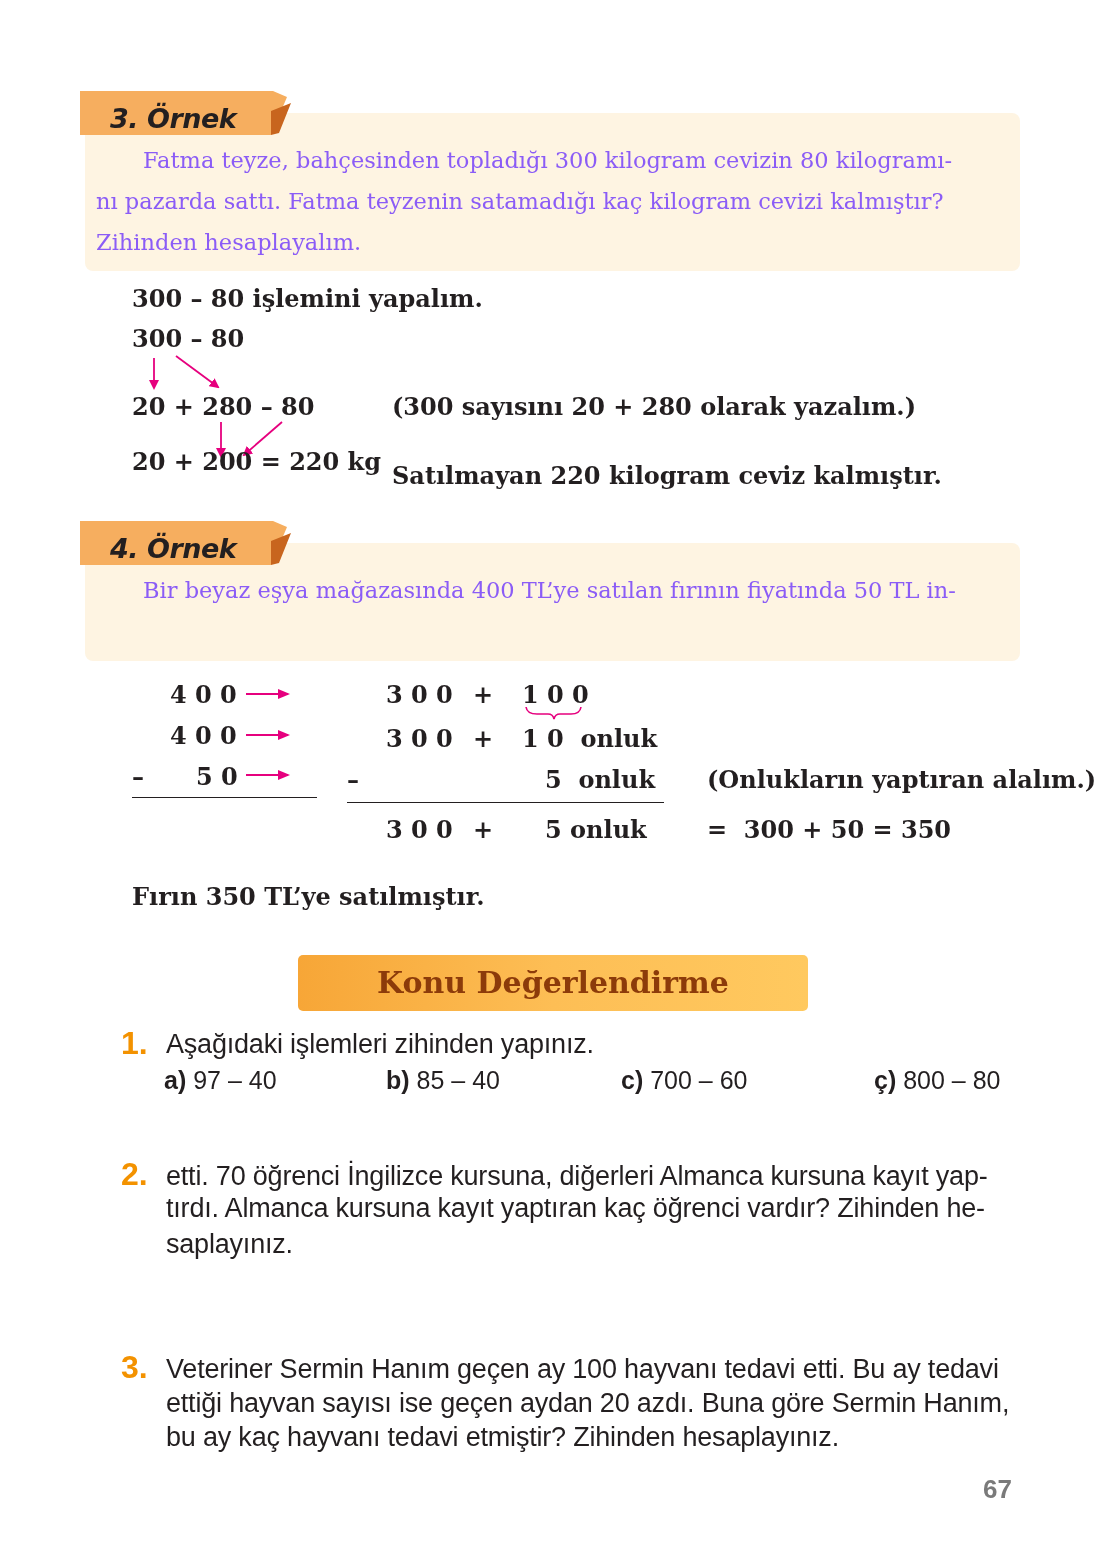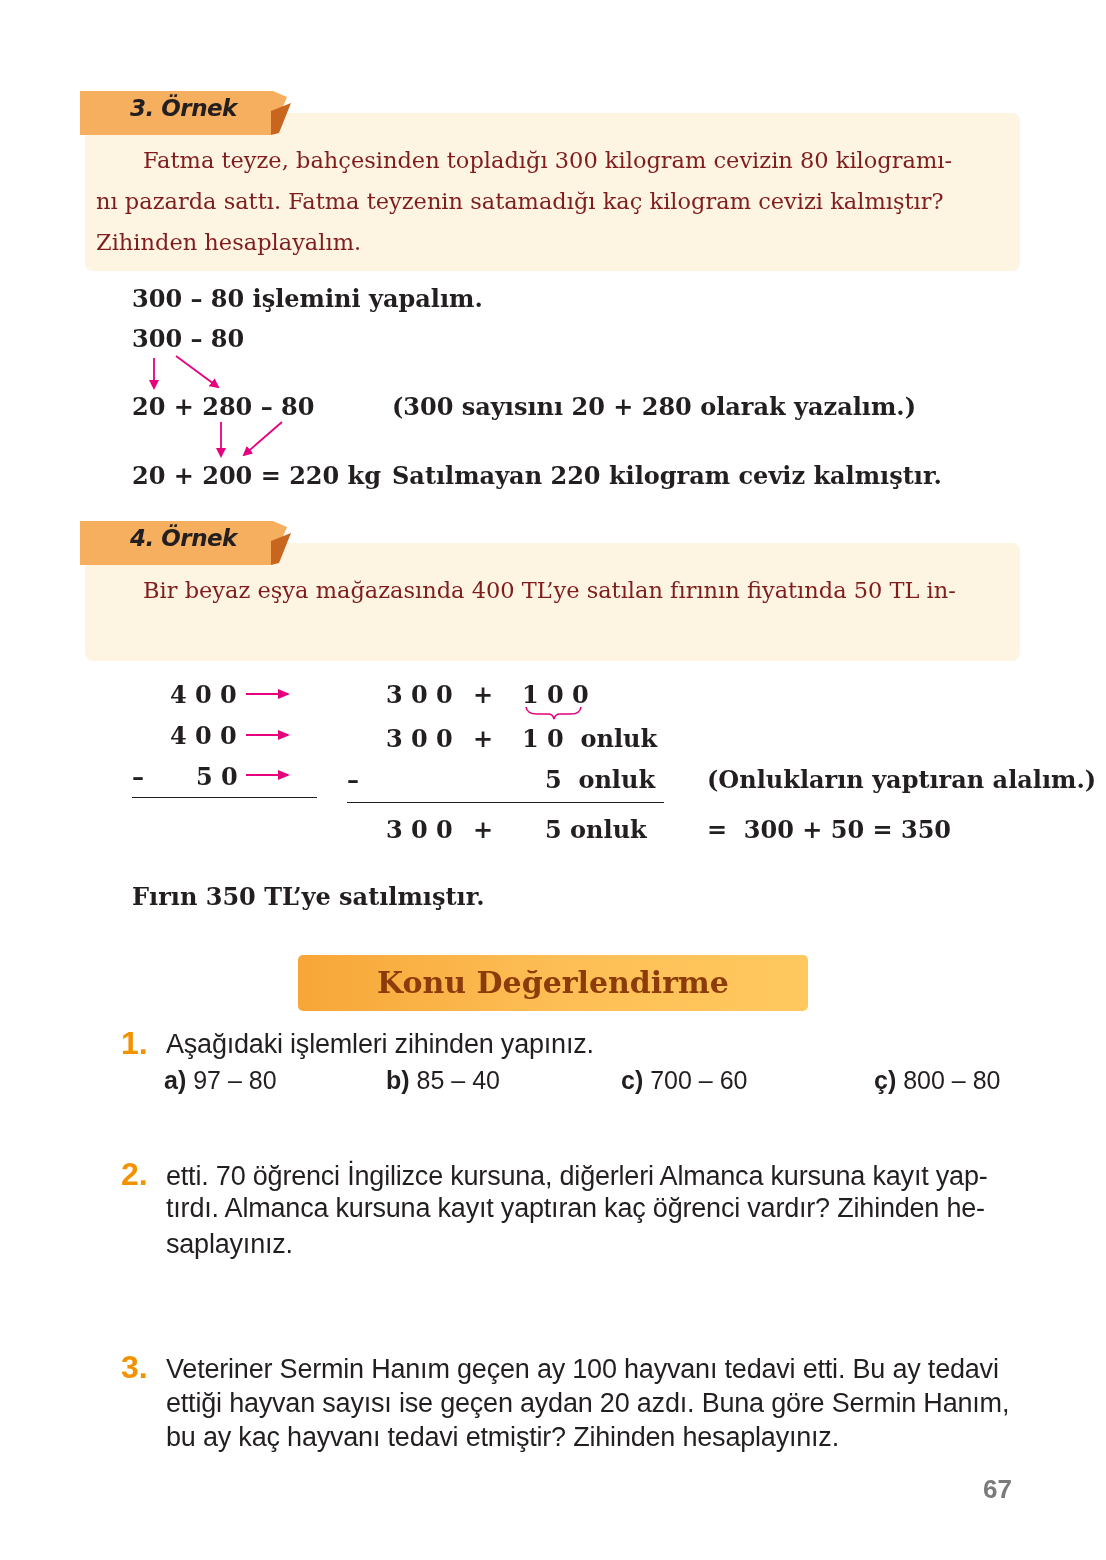--- a/index.html
+++ b/index.html
@@ -5,23 +5,23 @@
   * { box-sizing: border-box; margin: 0; padding: 0; }
   html, body { width: 1106px; height: 1560px; background: #ffffff; }
   body { position: relative; font-family: "DejaVu Serif", serif; color: #231f20; overflow: hidden; }
   .abs { position: absolute; }
 
   
   .example-box { position: absolute; background: #fef4e2; border-radius: 8px; }
   .example-tag { position: absolute; height: 44px; }
   .tag-body { position: absolute; left: 0; top: 0; height: 44px; background: #f6ae5f; }
   .tag-fold { position: absolute; width: 0; height: 0; }
-  .tag-label { position: absolute; font-family: "DejaVu Sans", sans-serif; font-weight: bold; font-style: italic; font-size: 23px; color: #231f20; top: 4px; letter-spacing: -0.5px; margin-left: 20px; }
+  .tag-label { position: absolute; font-family: "DejaVu Sans", sans-serif; font-weight: bold; font-style: italic; font-size: 27px; color: #231f20; top: 12px; letter-spacing: -0.5px; }
 
-  .body-text { font-size: 22.5px; line-height: 41px; color: #7f1d1d; }
+  .body-text { font-size: 22.5px; line-height: 41px; color: #8b5cf6; }
 
   .line { position: absolute; font-size: 24px; white-space: pre; color: #231f20; font-weight: bold; }
 
   .arrow-svg { position: absolute; overflow: visible; }
 
   .dash-rule { position: absolute; height: 0; border-top: 1.5px solid #231f20; }
 
   .konu-banner { position: absolute; left: 298px; top: 955px; width: 510px; height: 56px; border-radius: 5px;
     background: linear-gradient(90deg, #f7a637 0%, #fdbe55 50%, #ffc95f 100%); }
   .konu-title { position: absolute; left: 0; top: 0; width: 100%; text-align: center; line-height: 56px; font-family: "DejaVu Serif", serif; font-weight: bold; font-size: 30px; color: #8c3b0a; }
@@ -65,21 +65,21 @@
       </marker>
     </defs>
     <line x1="154" y1="358" x2="154" y2="388" stroke="#e6007e" stroke-width="1.8" marker-end="url(#ah)"></line>
     <line x1="176" y1="356" x2="218" y2="387" stroke="#e6007e" stroke-width="1.8" marker-end="url(#ah)"></line>
     <line x1="221" y1="422" x2="221" y2="456" stroke="#e6007e" stroke-width="1.8" marker-end="url(#ah)"></line>
     <line x1="282" y1="422" x2="244" y2="455" stroke="#e6007e" stroke-width="1.8" marker-end="url(#ah)"></line>
   </svg>
 
   <div class="line" style="left:132px; top:392px;">20 + 280 – 80</div>
   <div class="line" style="left:392px; top:392px;">(300 sayısını 20 + 280 olarak yazalım.)</div>
-  <div class="line" style="left:132px; top:461px;text-align:right;">20 + 200 = 220 kg</div>
+  <div class="line" style="left:132px; top:447px;text-align:right;">20 + 200 = 220 kg</div>
   <div class="line" style="left:392px; top:461px;">Satılmayan 220 kilogram ceviz kalmıştır.</div>
 </section>
 
 <section>
   <div class="example-box" style="left:85px; top:543px; width:935px; height:118px;"></div>
   <div class="example-tag" style="left:80px; top:521px; width:195px;">
     <div class="tag-body" style="width:190px;"></div>
     <svg class="abs" style="left:183px; top:0;" width="30" height="44" viewBox="0 0 30 44">
       <polygon points="0,0 10,0 24,6 8,44 0,44" fill="#f6ae5f"></polygon>
       <polygon points="8,20 28,12 16,42 8,44" fill="#c8651e"></polygon>
@@ -136,21 +136,21 @@
 </section>
 
 <section>
   <div class="konu-banner">
     <div class="konu-title">Konu Değerlendirme</div>
   </div>
 
   <div>
     <div class="q-num" style="left:121px; top:1025px;">1.</div>
     <div class="q-text" style="left:166px; top:1028px;">Aşağıdaki işlemleri zihinden yapınız.</div>
-    <div class="opt" style="left:164px; top:1066px;"><b>a)</b> <span>97 – 80</span></div>
+    <div class="opt" style="left:164px; top:1066px;"><b>a)</b> <span>97 – 40</span></div>
     <div class="opt" style="left:386px; top:1066px;"><b>b)</b> <span>85 – 40</span></div>
     <div class="opt" style="left:621px; top:1066px;"><b>c)</b> <span>700 – 60</span></div>
     <div class="opt" style="left:874px; top:1066px;"><b>ç)</b> <span>800 – 80</span></div>
   </div>
 
   <div>
     <div class="q-num" style="left:121px; top:1156px;">2.</div>
     <div class="q-text" style="left:166px; top:1160px; width:860px;">
       <div>etti. 70 öğrenci İngilizce kursuna, diğerleri Almanca kursuna kayıt yap-</div>
       <div>tırdı. Almanca kursuna kayıt yaptıran kaç öğrenci vardır? Zihinden he-</div>

